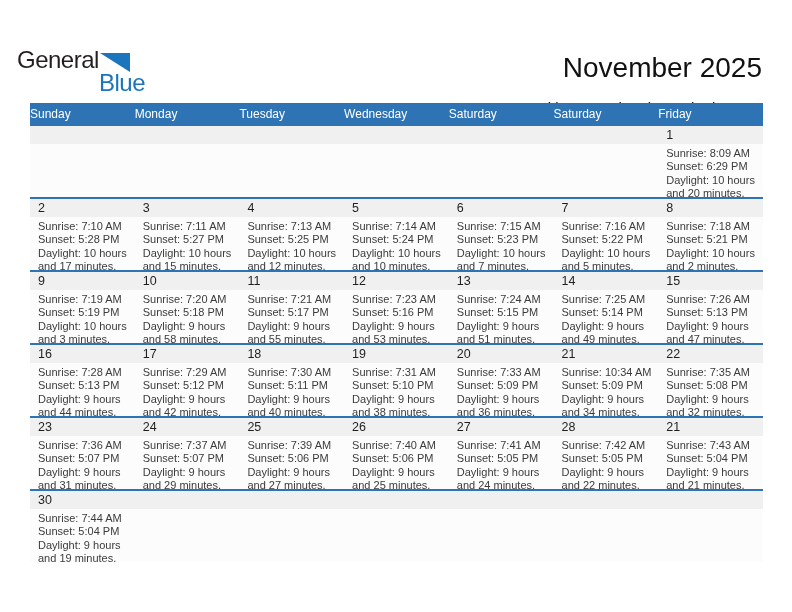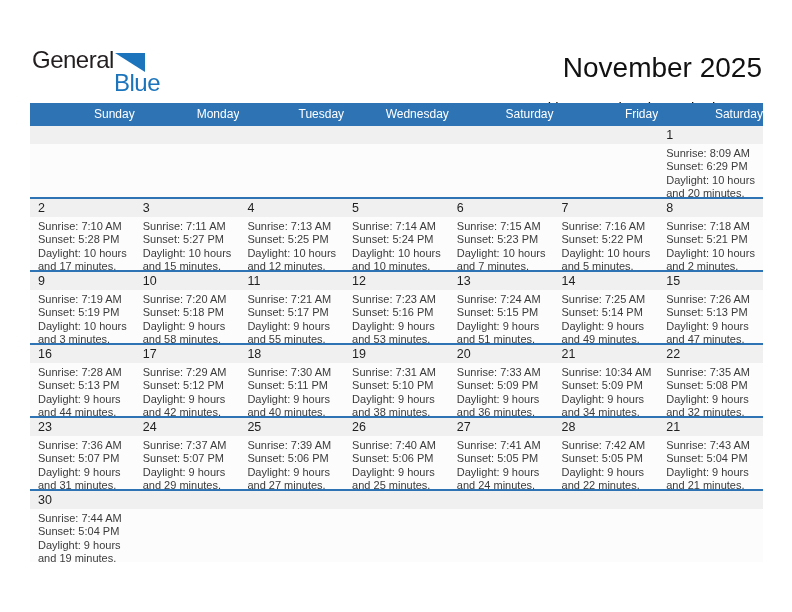--- a/index.html
+++ b/index.html
@@ -1,33 +1,33 @@
 <!DOCTYPE html>
 <html><head>
 <meta charset="utf-8">
 <style>
   html,body { margin:0; padding:0; }
   body {
     width:792px; height:612px; background:#ffffff; position:relative;
     font-family:"Liberation Sans", sans-serif; overflow:hidden;
   }
   
-  .logo { position:absolute; left:32px; top:47px; width:150px; height:50px; }
+  .logo { position:absolute; left:17px; top:47px; width:150px; height:50px; }
   .logo-row { display:flex; align-items:flex-start; }
   .logo-general { font-size:24px; color:#231f20; letter-spacing:-0.5px; line-height:26px; }
   .logo-tri { margin-top:6px; margin-left:1px; }
   .logo-blue { position:absolute; left:82px; top:23px; font-size:24px; color:#1c75bc; letter-spacing:-0.5px; line-height:26px; }
   
   .titles { position:absolute; right:30px; top:52px; text-align:right; }
   .cal-title { font-size:28px; color:#111111; line-height:32px; }
   .cal-subtitle { font-size:15px; color:#111111; line-height:20px; margin-top:14px; }
   
   .calendar { position:absolute; left:30px; top:103px; width:733px; }
   .weekday-row { display:flex; background:#2e74b5; height:23px; }
-  .wd-cell { width:14.2857%; color:#ffffff; font-size:12px; line-height:23px; padding-left:8px; box-sizing:border-box; overflow:hidden;text-align:right; }
+  .wd-cell { width:14.2857%; color:#ffffff; font-size:12px; line-height:23px; padding-left:0; box-sizing:border-box; overflow:hidden; }
   .week-row { position:relative; height:71px; border-bottom:2px solid #2e74b5; display:flex; background:#fcfcfc; }
   .week-row.last { border-bottom:none; }
   .num-band { position:absolute; left:0; top:0; right:0; height:18px; background:#f0f0f0; }
   .day-cell { position:relative; width:14.2857%; box-sizing:border-box; padding:0 4px 0 8px; }
   .day-num { height:18px; line-height:18px; font-size:12.5px; color:#1f1f1f; }
   .day-line { font-size:11px; line-height:13px; color:#3b3b3b; margin-top:0.5px; white-space:nowrap; }
   .day-lines { padding-top:2px; }
 </style>
 </head>
 <body>
@@ -47,22 +47,22 @@
   <div class="cal-subtitle">Atkinson, Nebraska, United States</div>
 </div>
 
 <div class="calendar">
   <div class="weekday-row">
     <div class="wd-cell">Sunday</div>
     <div class="wd-cell">Monday</div>
     <div class="wd-cell">Tuesday</div>
     <div class="wd-cell">Wednesday</div>
     <div class="wd-cell">Saturday</div>
+    <div class="wd-cell">Saturday</div>
     <div class="wd-cell">Friday</div>
-    <div class="wd-cell">Saturday</div>
   </div>
   <div id="weeks">
       <div class="week-row">
         <div class="num-band"></div>
         <div class="day-cell"></div>
         <div class="day-cell"></div>
         <div class="day-cell"></div>
         <div class="day-cell"></div>
         <div class="day-cell"></div>
         <div class="day-cell"></div>

